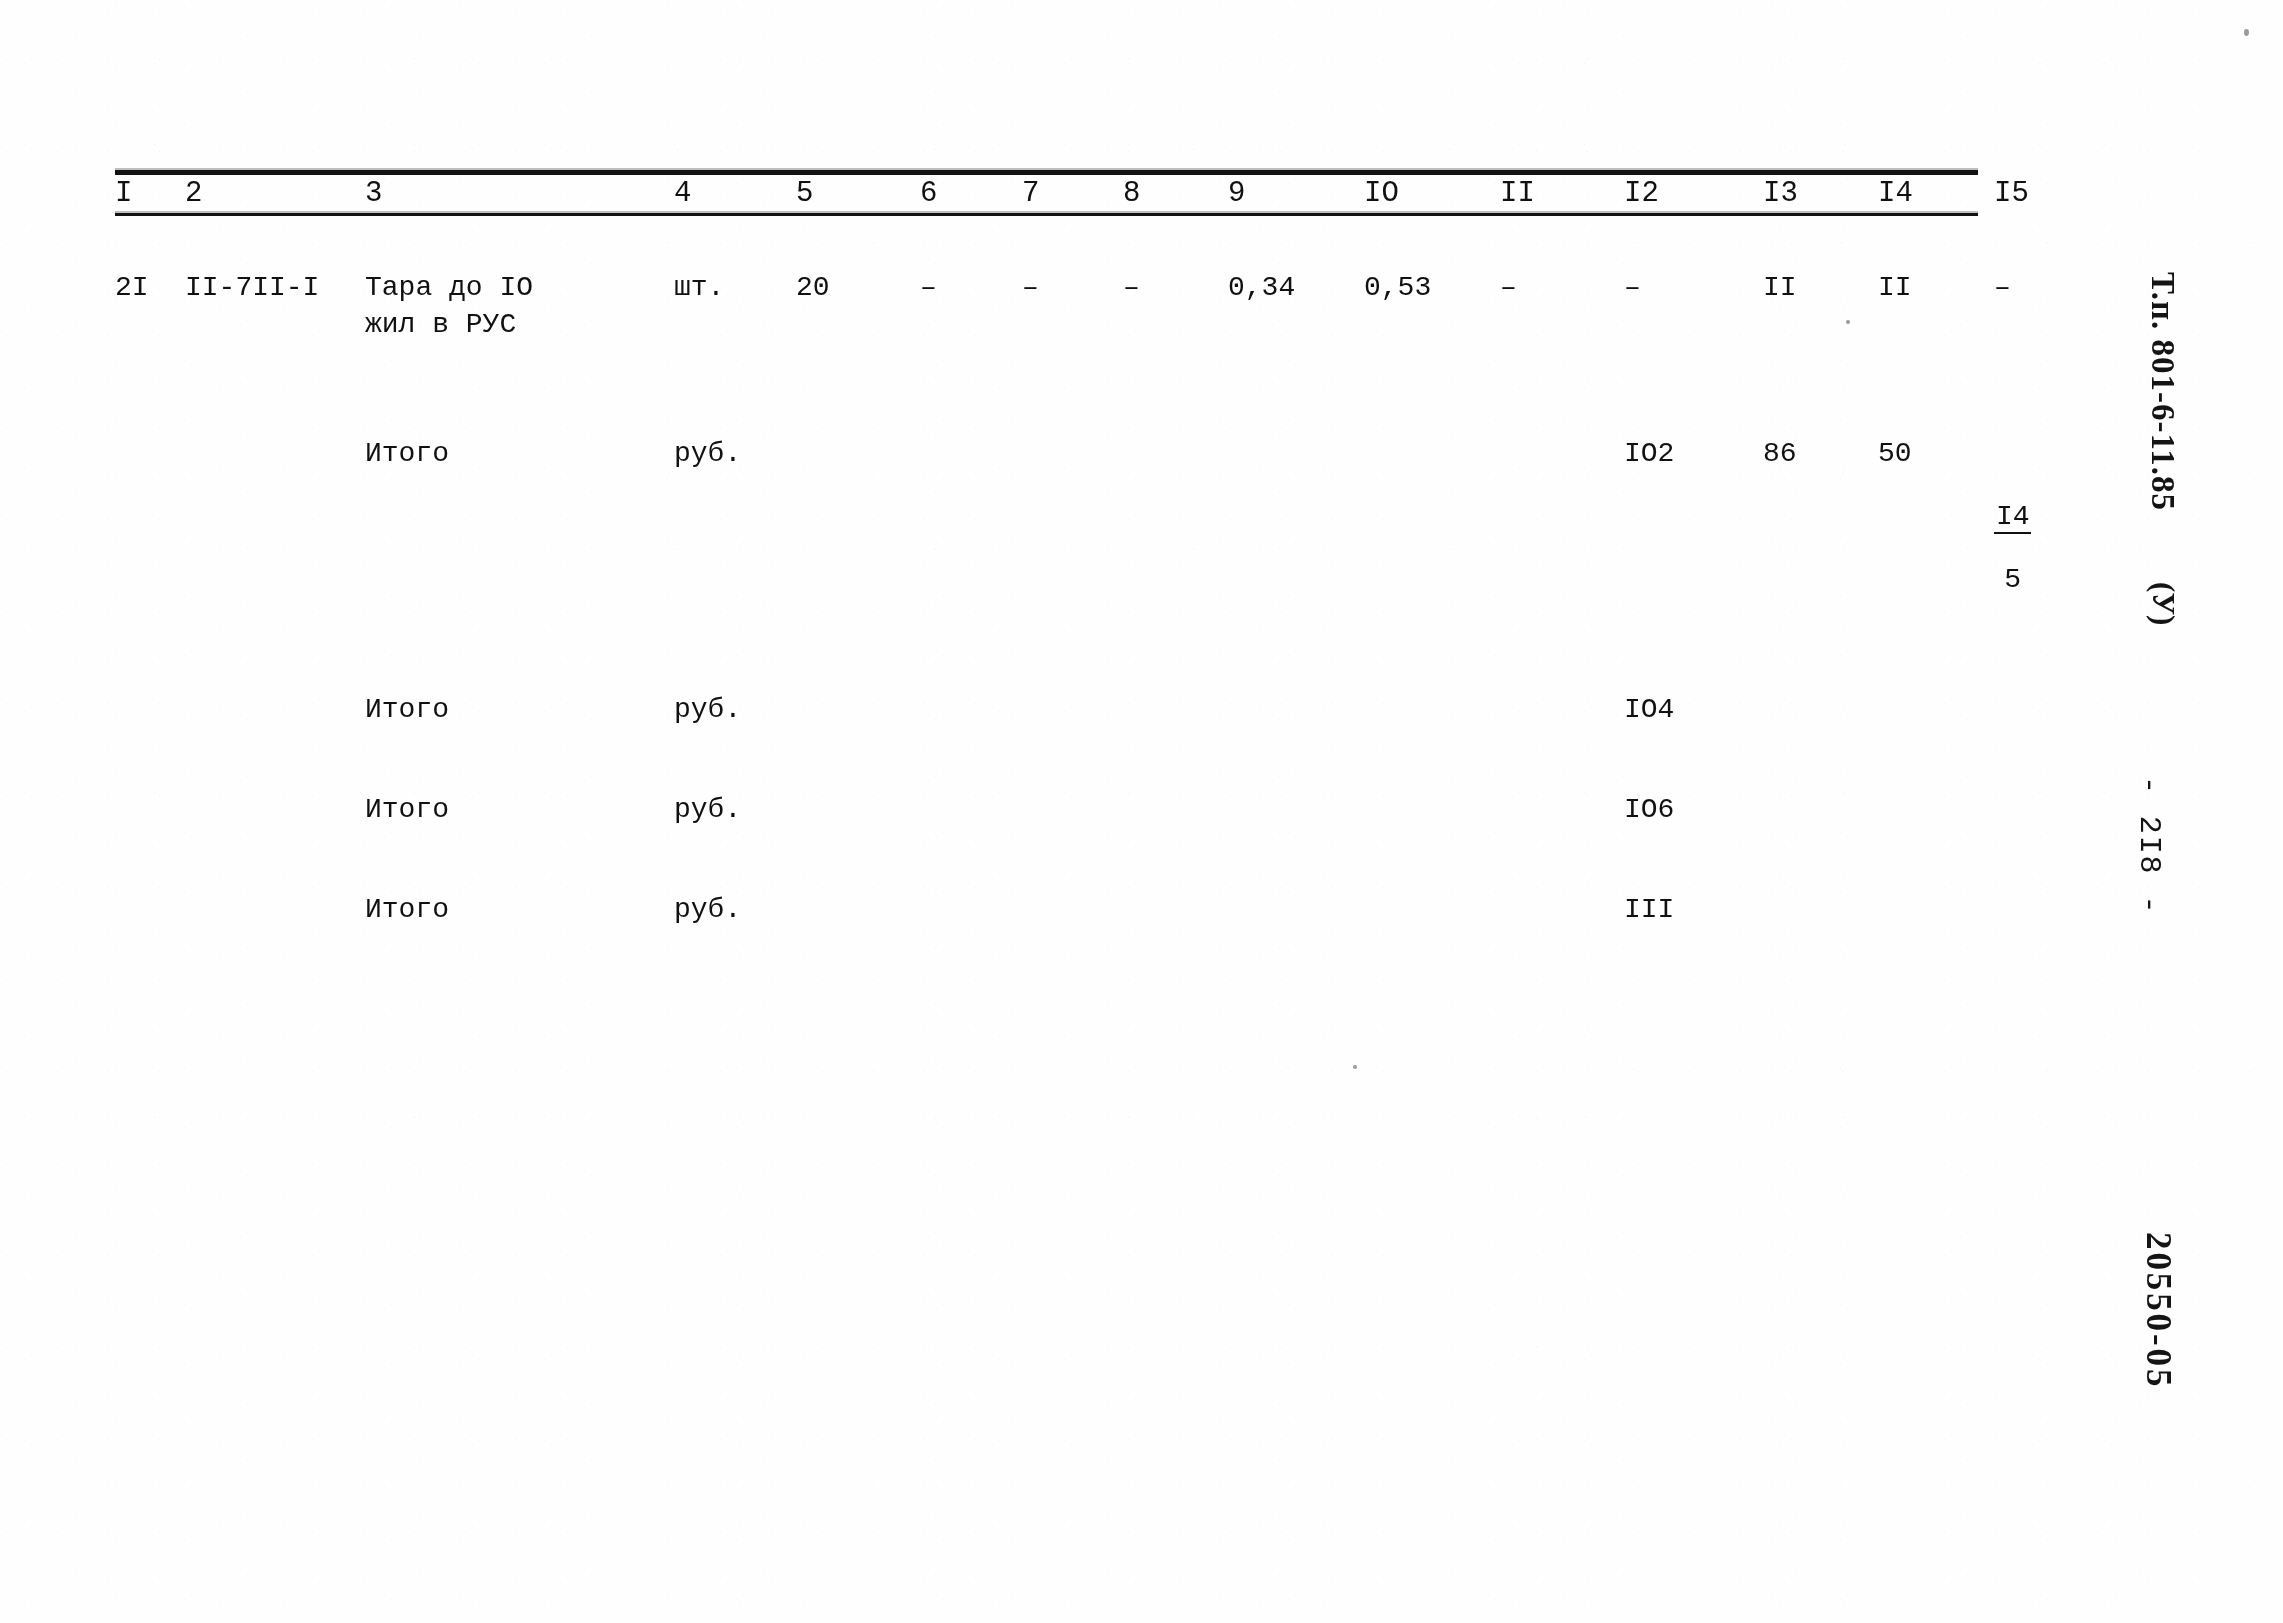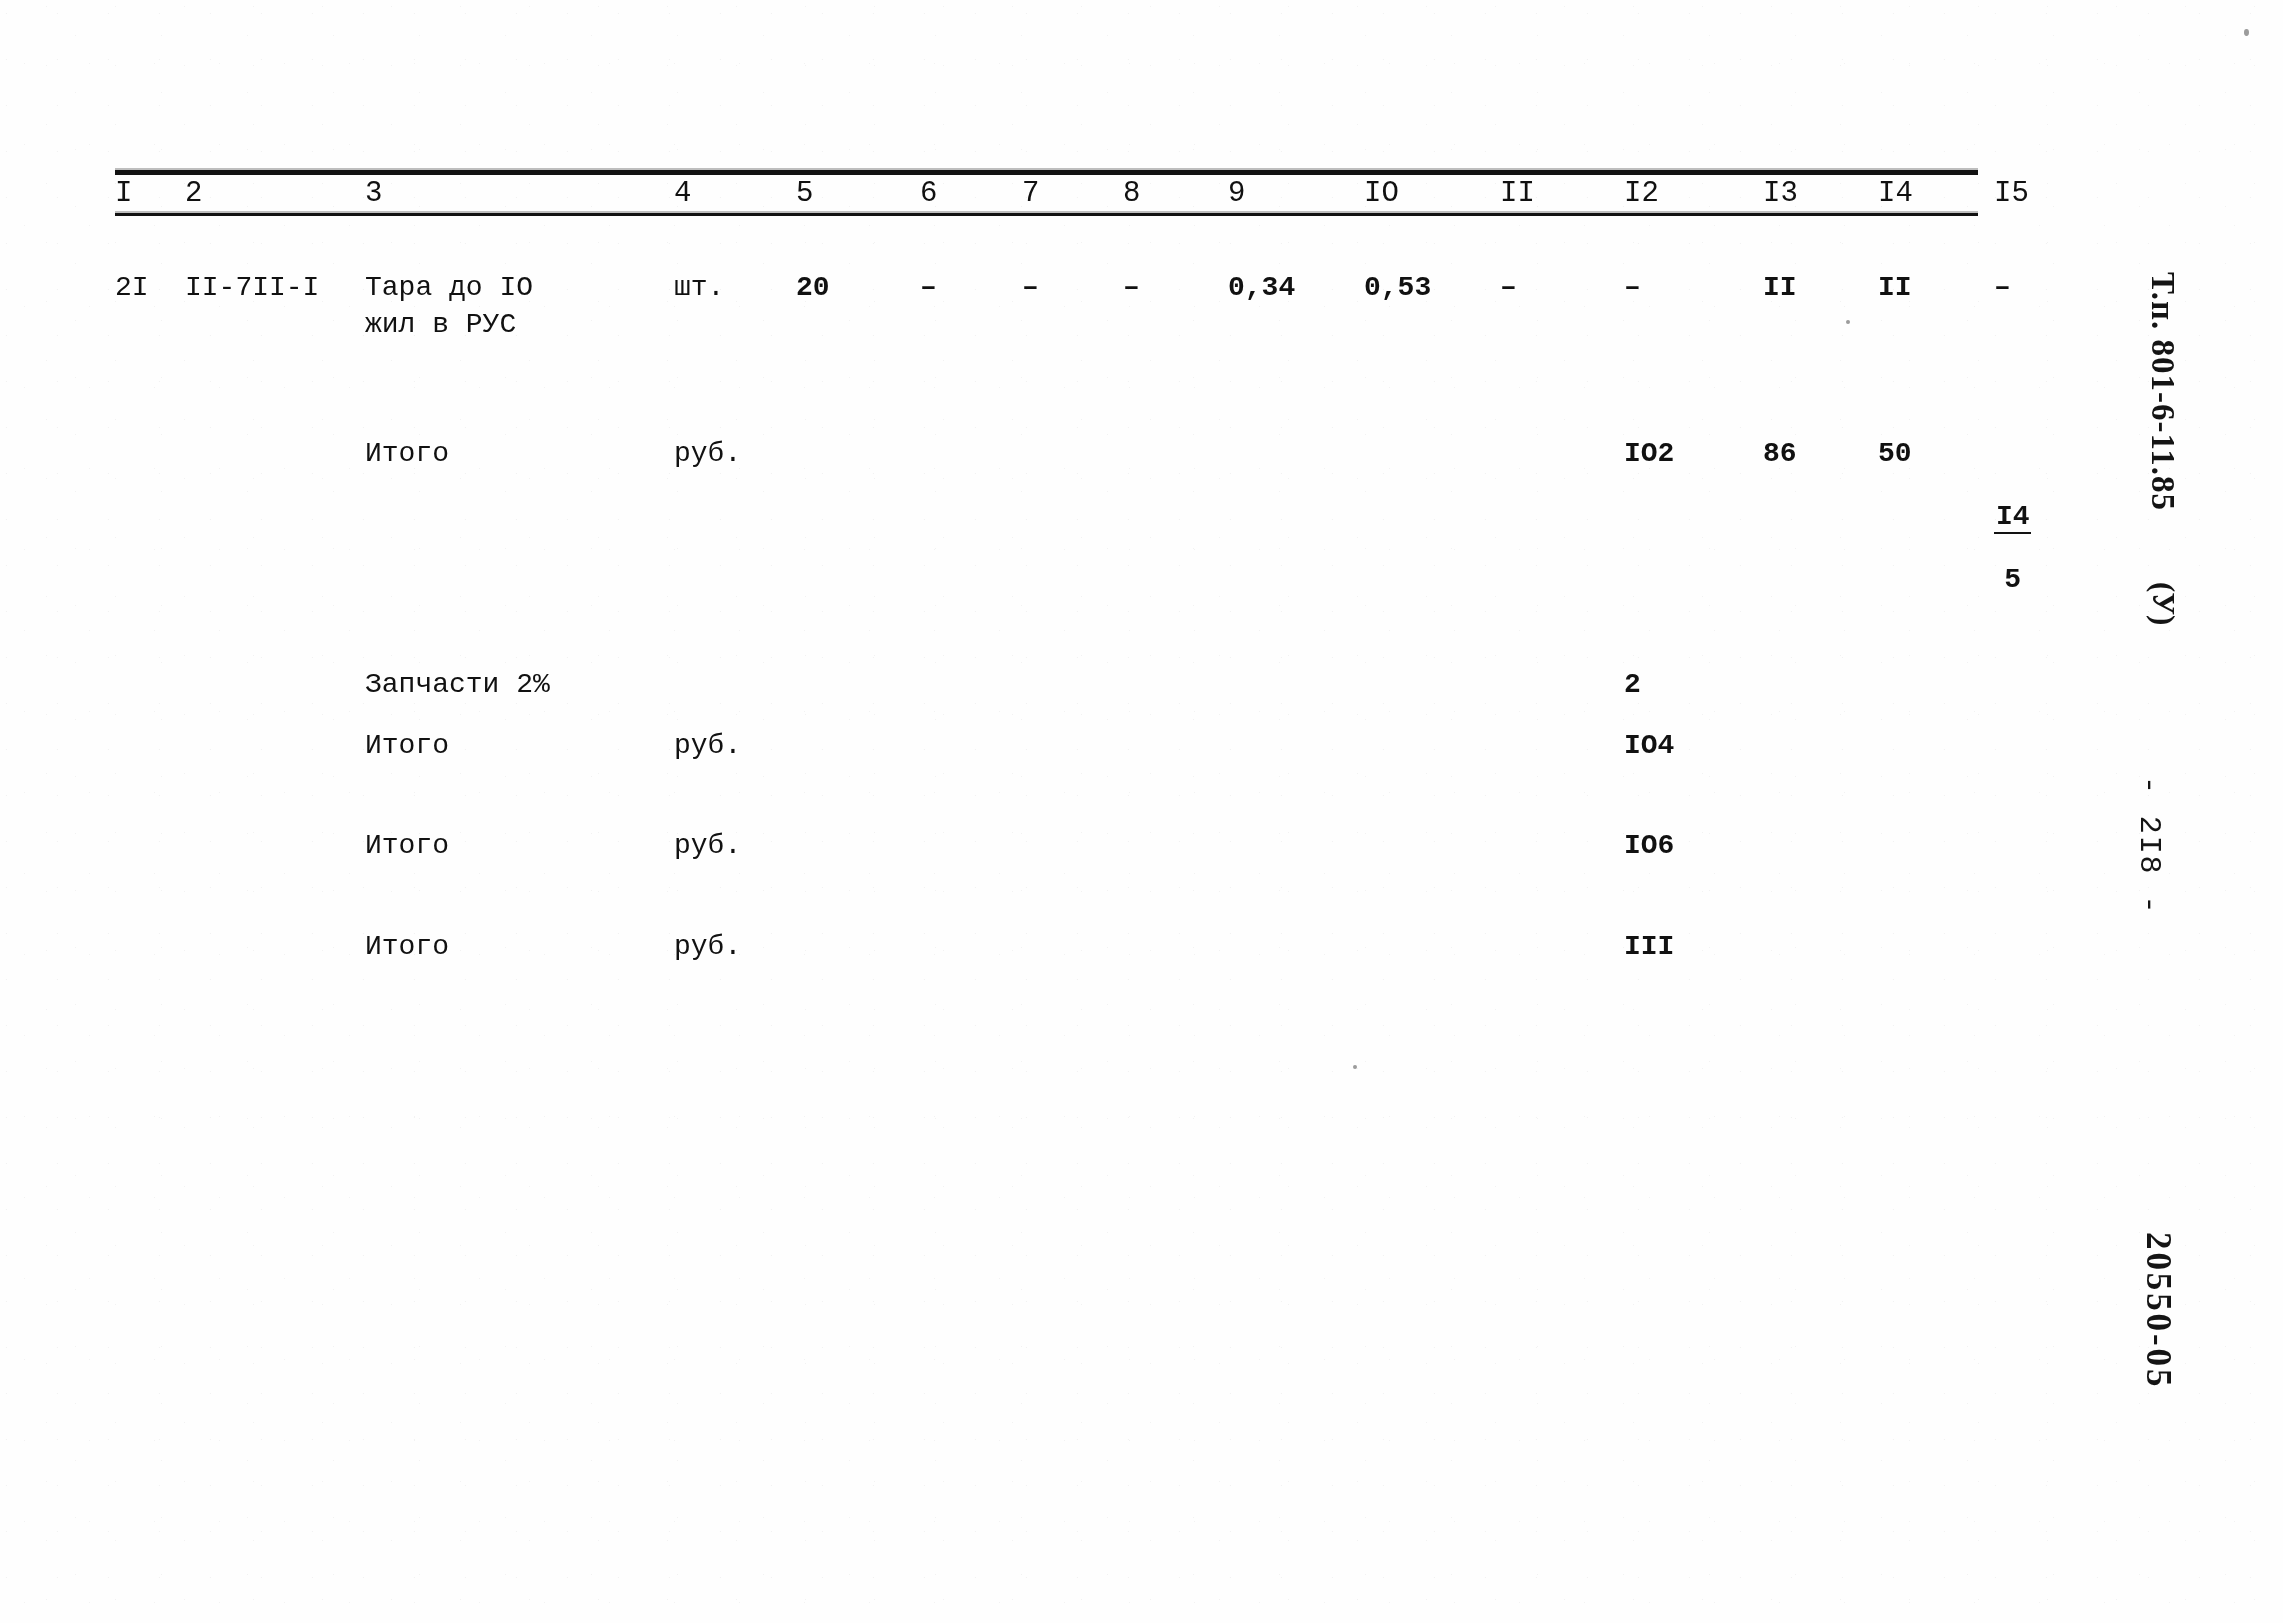--- a/index.html
+++ b/index.html
@@ -91,21 +91,21 @@
   col.c12 { width: 139px; }
   col.c13 { width: 115px; }
   col.c14 { width: 116px; }
   col.c15 { width: 82px; }
 
   .hdr td {
     padding: 21.3px 0 19.4px 0;
     font-size: 29px;
   }
 
-  .num   { text-align: left; font-weight: bold; }
+  .num   { text-align: left; }
 
   
   tr.spacer-lg td { height: 54px; }
   tr.spacer-md td { height: 39px; }
   tr.spacer-sm td { height: 25px; }
 
   .cell-pad   { padding-top: 43px; }
   .cell-pad-s { padding-top: 29px; }
 
   
@@ -300,37 +300,20 @@
             <span class="top">I4</span>
             <span class="bot">5</span>
           </span>
         </td>
       </tr>
 
       <tr class="spacer-md">
             <td colspan="15"></td>
           </tr>
 
-      <tr>
-        <td></td>
-        <td></td>
-        <td>Запчасти 2%</td>
-        <td></td>
-        <td></td>
-        <td></td>
-        <td></td>
-        <td></td>
-        <td></td>
-        <td></td>
-        <td></td>
-        <td class="num">2</td>
-        <td></td>
-        <td></td>
-        <td></td>
-      </tr>
 
       <tr class="spacer-sm">
             <td colspan="15"></td>
           </tr>
 
       <tr>
         <td></td>
         <td></td>
         <td>Итого</td>
         <td>руб.</td>

